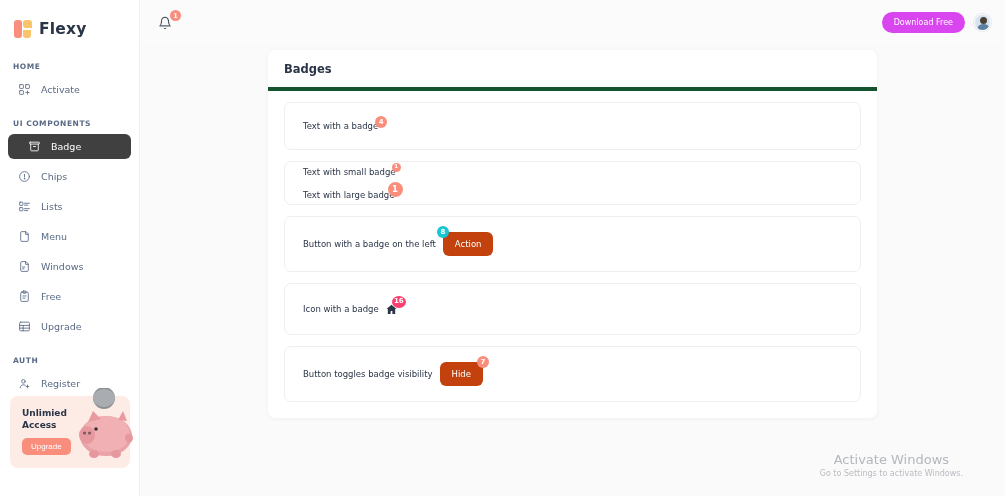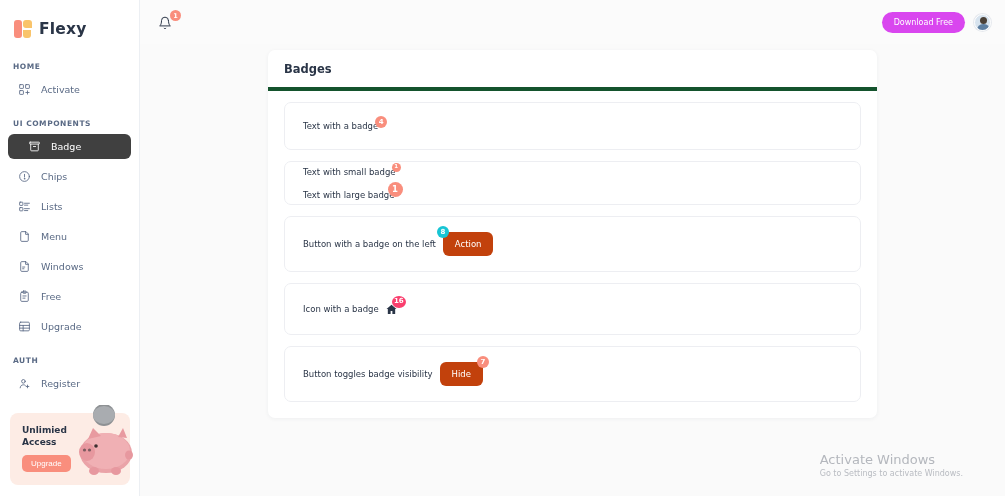--- a/index.html
+++ b/index.html
@@ -40,21 +40,21 @@
     color:#5a6a85; font-size:9.5px;
     cursor:pointer;
   }
   .nav-item .ico { width:13px; height:13px; flex:0 0 13px; display:flex; align-items:center; justify-content:center; }
   .nav-item .ico svg { width:13px; height:13px; display:block; }
   .nav-item.active { background:#404040; color:#ffffff;padding-left:20px; }
   .nav-item.active .ico svg { stroke:#ffffff; }
   .nav-item svg { stroke:#5a6a85; fill:none; stroke-width:1.6; stroke-linecap:round; stroke-linejoin:round; }
 
   .promo {
-    position:absolute; left:10px; bottom:11px;
+    position:absolute; left:10px; bottom:28px;
     width:120px; height:72px;
     background:#fdece5; border-radius:8px;
     padding:11px 0 0 12px;
     overflow:visible;
   }
   .promo-title { font-size:9px; font-weight:700; line-height:12px; color:#2a3547; width:60px; }
   .promo-btn {
     margin-top:7px; display:inline-block;
     background:#f98e7d; color:#fff;
     font-size:8px; padding:4px 9px; border-radius:5px;
@@ -143,21 +143,21 @@
     padding:7px 12px; cursor:pointer; font-family:inherit;
   }
   .home-ico svg { width:13px; height:13px; display:block; fill:#2a3547; }
 
   
   .watermark {
     position:absolute; right:42px; bottom:16px;
     text-align:left; pointer-events:none;
     color:#b9bcc2;
   }
-  .wm-title { font-size:13px; font-weight:400; line-height:16px; color:#b4b7bd; }
+  .wm-title { font-size:13px; font-weight:400; line-height:16px; color:#b4b7bd;text-align:center; }
   .wm-sub { font-size:8px; line-height:12px; color:#b9bcc2; }
 </style>
 </head>
 <body>
 
 <div class="app">
 
   <aside class="sidebar">
 
     <div class="brand">

